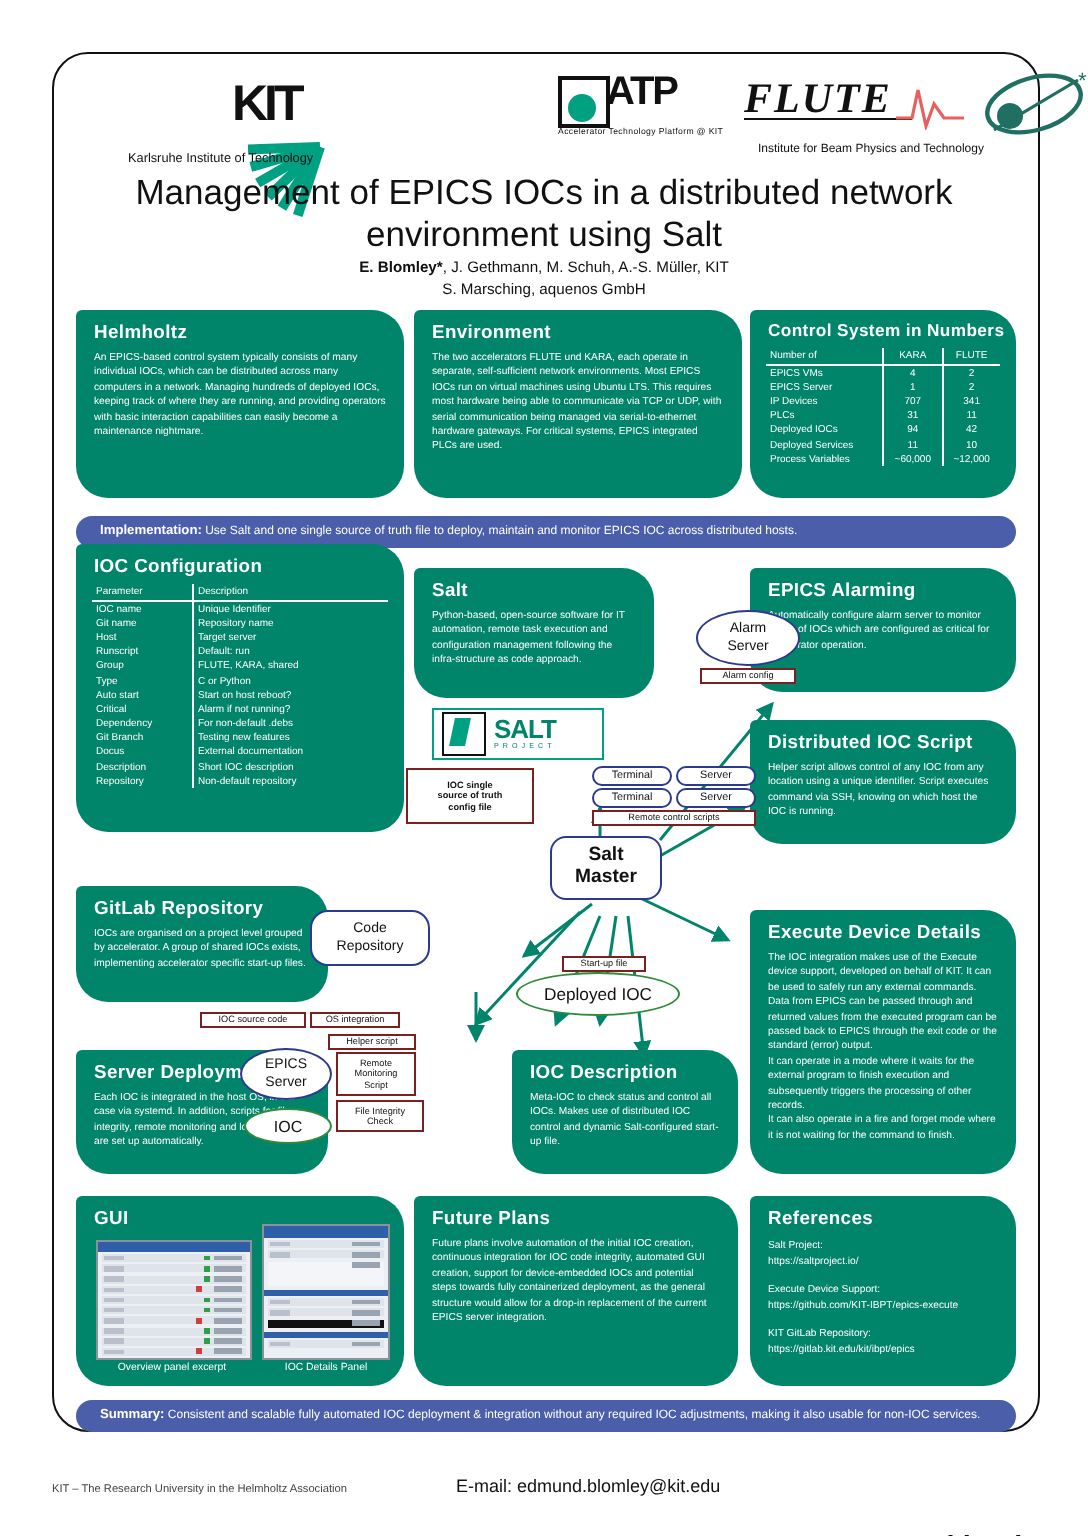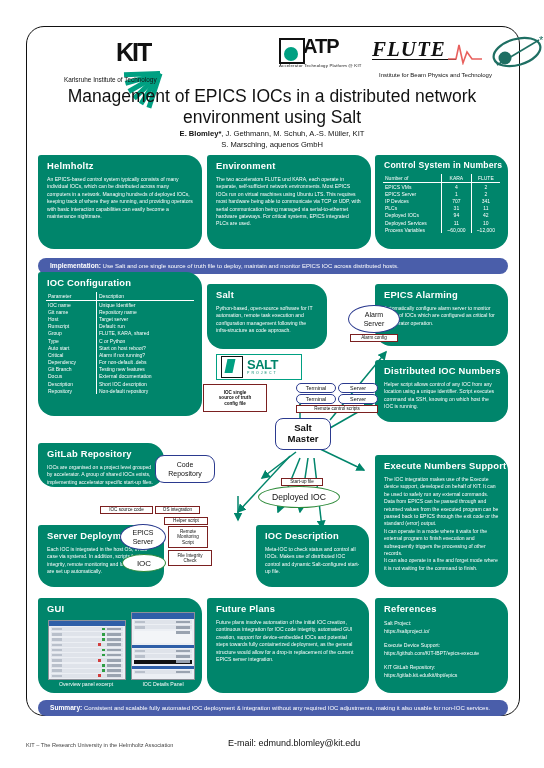--- a/index.html
+++ b/index.html
@@ -270,41 +270,41 @@
       <div class="saltsub">PROJECT</div>
     </div>
   </div>
 
   <div class="panel r-tr r-bl r-br" style="left:375px;top:284px;width:133px;height:62px">
     <div class="p-head">EPICS Alarming</div>
     <div class="p-body">Automatically configure alarm server to monitor status of IOCs which are configured as critical for accelerator operation.</div>
   </div>
 
   <div class="panel r-tr r-bl r-br" style="left:375px;top:360px;width:133px;height:62px">
-    <div class="p-head">Distributed IOC Numbers</div>
+    <div class="p-head">Distributed IOC Script</div>
     <div class="p-body">Helper script allows control of any IOC from any location using a unique identifier. Script executes command via SSH, knowing on which host the IOC is running.</div>
   </div>
 
-  <div class="panel r-tr r-bl r-br" style="left:38px;top:443px;width:126px;height:44px">
+  <div class="panel r-tr r-bl r-br" style="left:38px;top:443px;width:126px;height:58px">
     <div class="p-head">GitLab Repository</div>
     <div class="p-body">IOCs are organised on a project level grouped by accelerator. A group of shared IOCs exists, implementing accelerator specific start-up files.</div>
   </div>
 
   <div class="panel r-tr r-bl r-br" style="left:38px;top:525px;width:126px;height:62px">
     <div class="p-head">Server Deployment</div>
     <div class="p-body">Each IOC is integrated in the host OS, in our case via systemd. In addition, scripts for file integrity, remote monitoring and local controls are set up automatically.</div>
   </div>
 
   <div class="panel r-tr r-bl r-br" style="left:256px;top:525px;width:113px;height:62px">
     <div class="p-head">IOC Description</div>
     <div class="p-body">Meta-IOC to check status and control all IOCs. Makes use of distributed IOC control and dynamic Salt-configured start-up file.</div>
   </div>
 
   <div class="panel r-tr r-bl r-br" style="left:375px;top:455px;width:133px;height:132px">
-    <div class="p-head">Execute Numbers Support</div>
+    <div class="p-head">Execute Device Details</div>
     <div class="p-body" style="white-space:pre-line">The IOC integration makes use of the Execute device support, developed on behalf of KIT. It can be used to safely run any external commands. Data from EPICS can be passed through and returned values from the executed program can be passed back to EPICS through the exit code or the standard (error) output.
 It can operate in a mode where it waits for the external program to finish execution and subsequently triggers the processing of other records.
 It can also operate in a fire and forget mode where it is not waiting for the command to finish.</div>
   </div>
 
   <div class="panel r-tr r-bl r-br" style="left:38px;top:598px;width:164px;height:95px">
     <div class="p-head">GUI</div>
   </div>
   <div class="shot" style="left:48px;top:620px;width:76px;height:58px">
     <div class="tb"></div>

